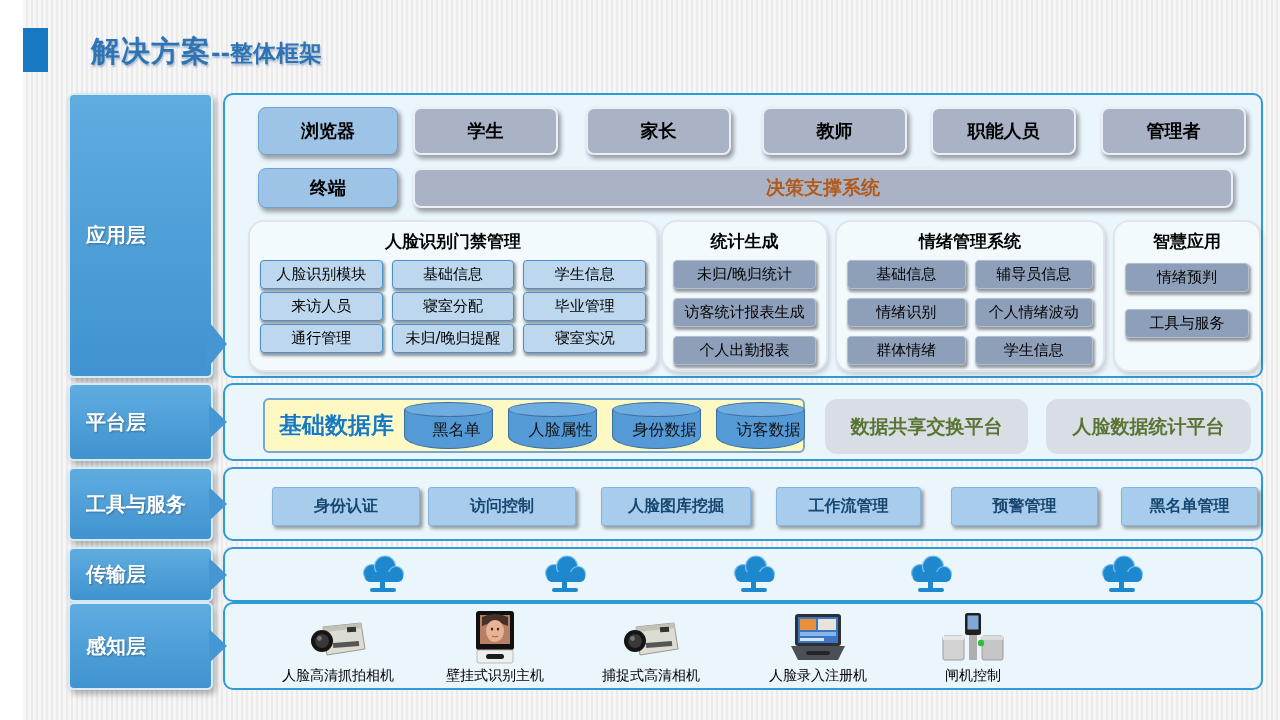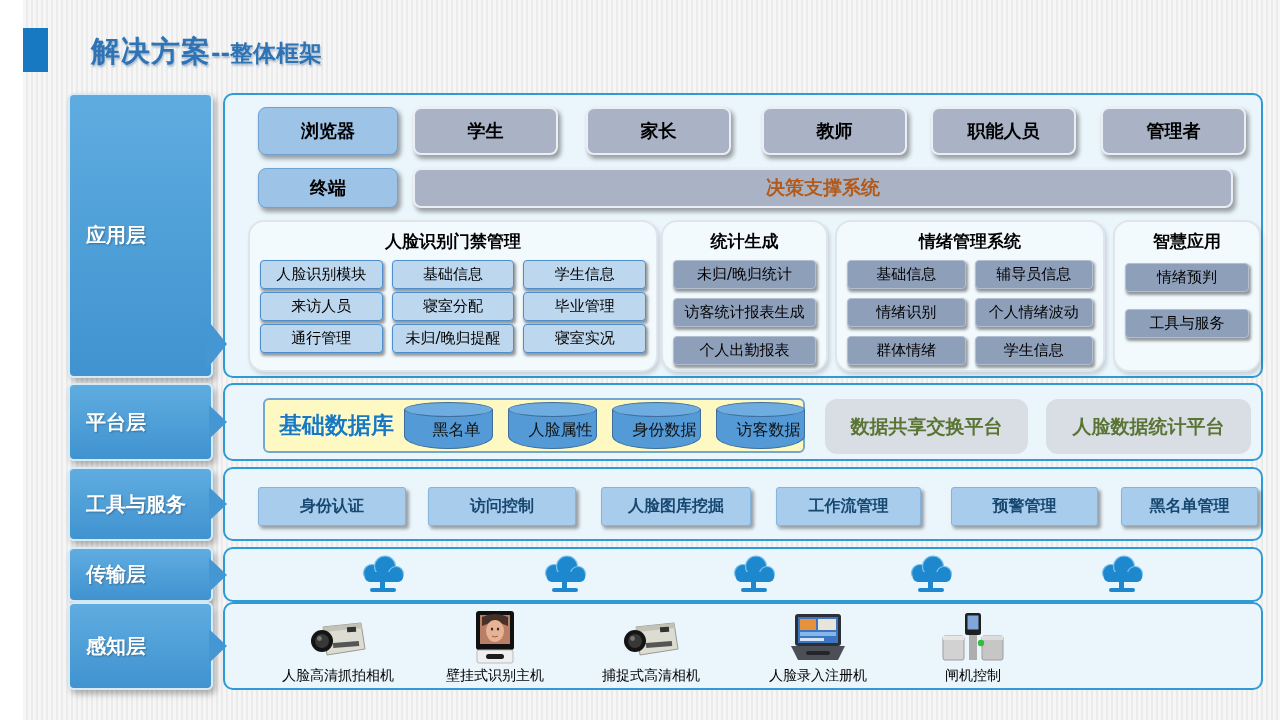--- a/index.html
+++ b/index.html
@@ -214,21 +214,21 @@
 
         <div class="platform-box" style="left:600px;width:203px;">数据共享交换平台</div>
         <div class="platform-box" style="left:821px;width:205px;">人脸数据统计平台</div>
 
       </div>
     </div>
 
     <div class="layer-row row-tools">
       <div class="layer-label">工具与服务</div>
       <div class="row-content">
-        <div class="tool-box" style="left:33px;width:148px;">身份认证</div>
+        <div class="tool-box" style="left:47px;width:148px;">身份认证</div>
         <div class="tool-box" style="left:203px;width:148px;">访问控制</div>
         <div class="tool-box" style="left:376px;width:150px;">人脸图库挖掘</div>
         <div class="tool-box" style="left:551px;width:145px;">工作流管理</div>
         <div class="tool-box" style="left:726px;width:147px;">预警管理</div>
         <div class="tool-box" style="left:896px;width:137px;">黑名单管理</div>
       </div>
     </div>
 
     <div class="layer-row row-transport">
       <div class="layer-label">传输层</div>

